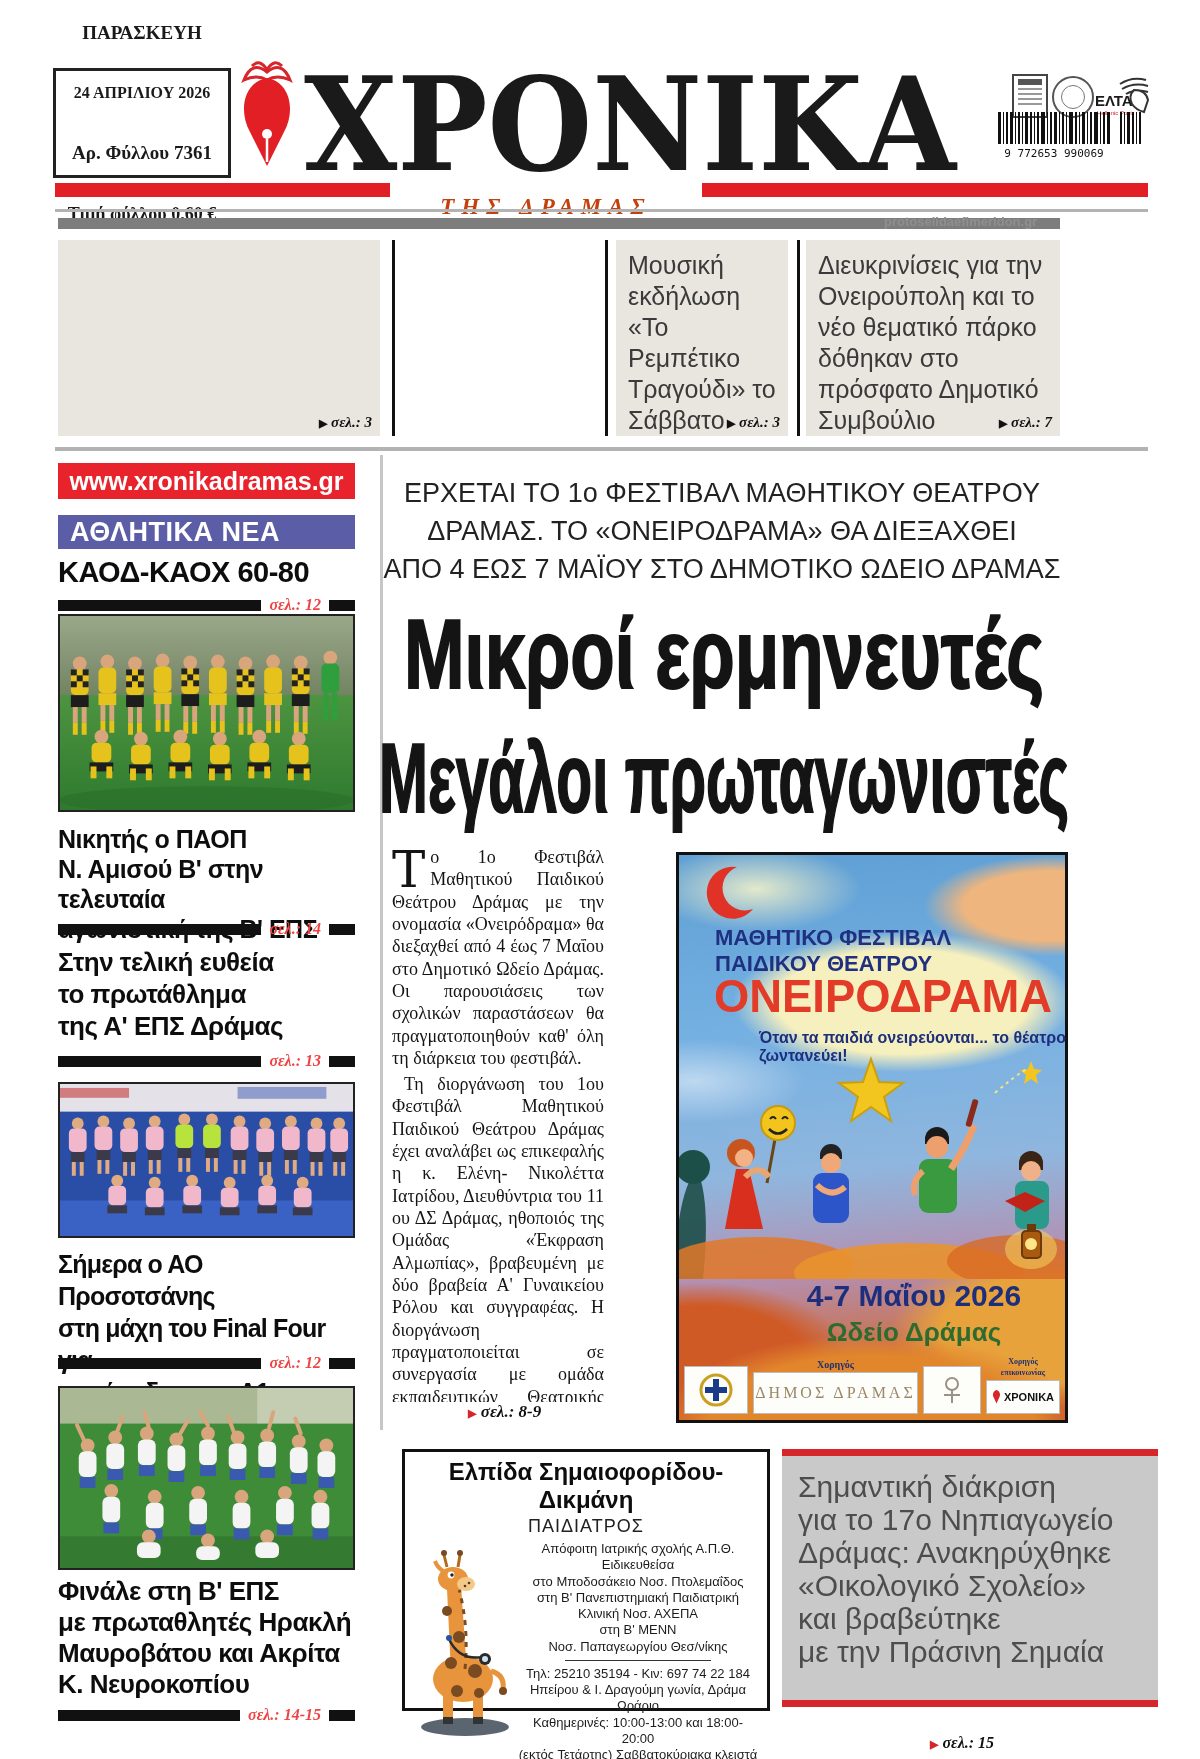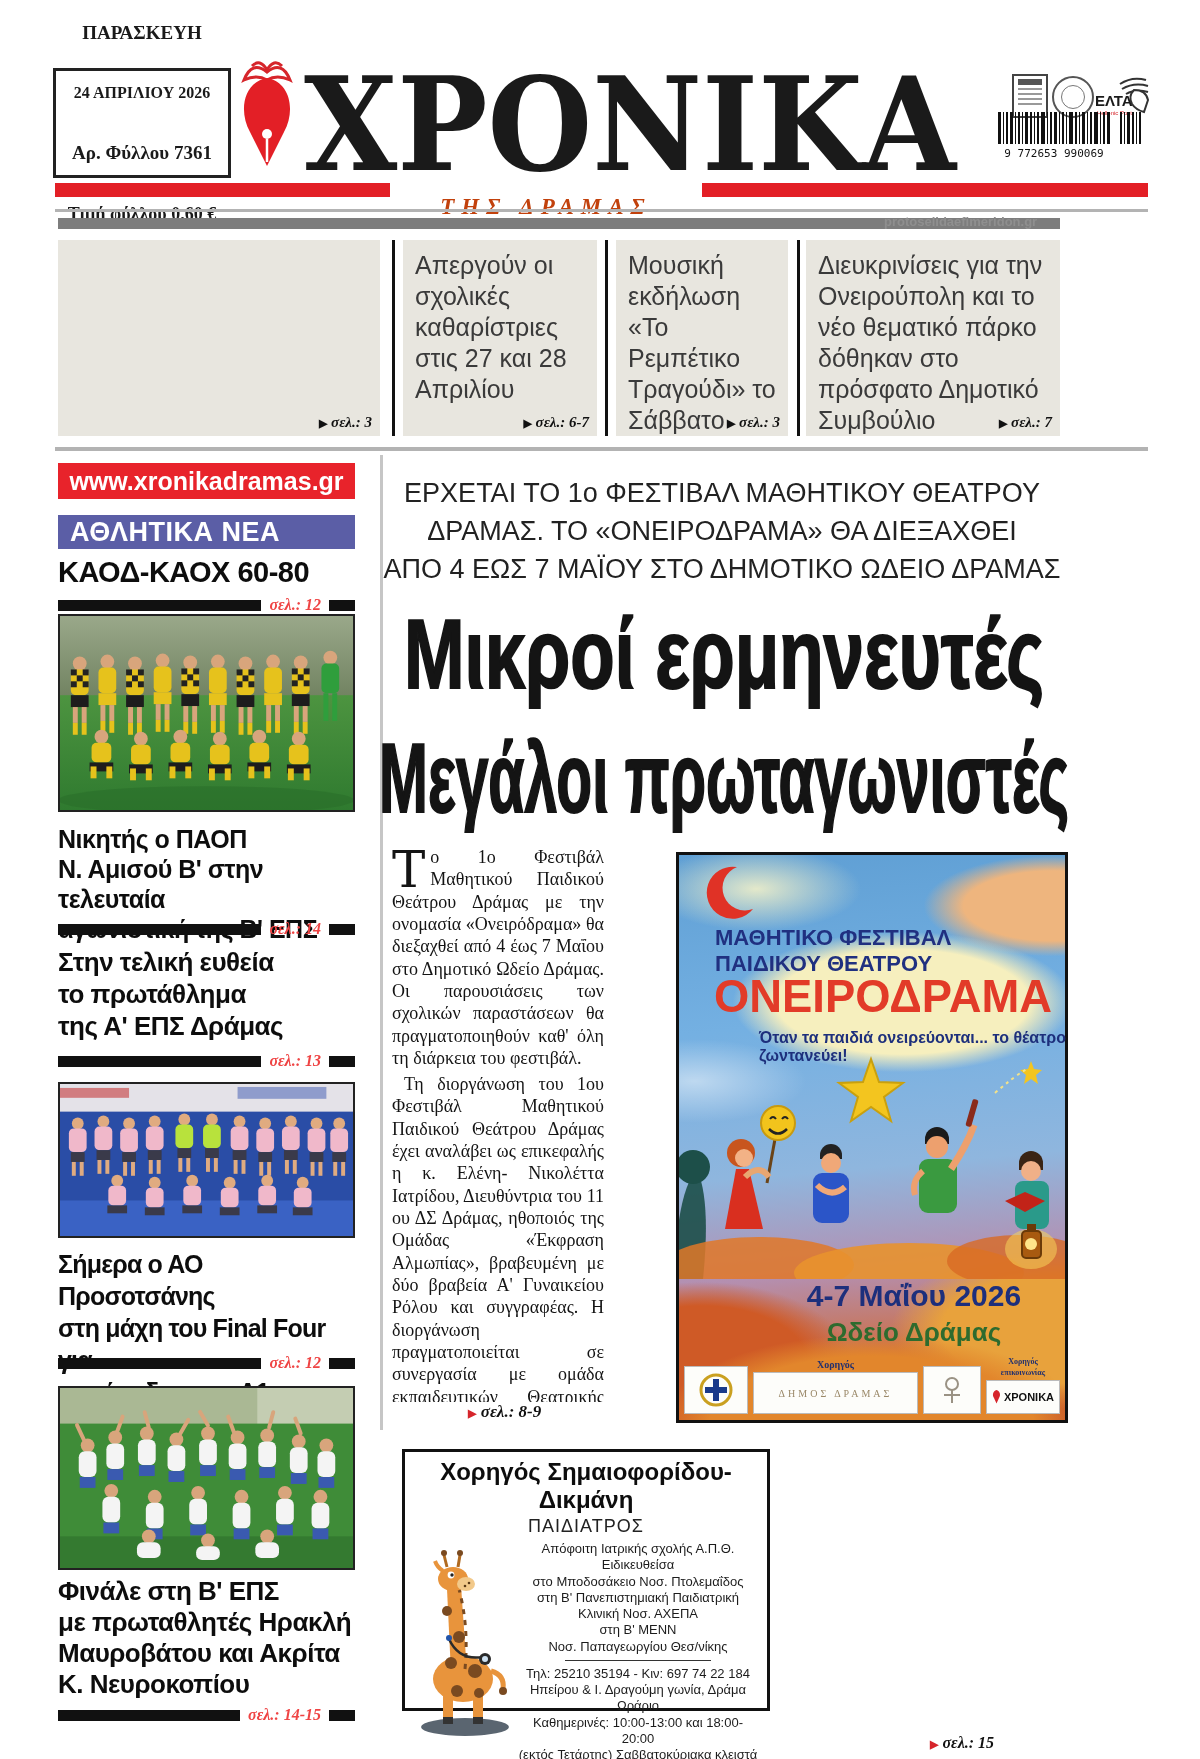--- a/index.html
+++ b/index.html
@@ -79,21 +79,21 @@
   .poster .date{left:40px;top:424px;width:330px;padding-left:60px;box-sizing:border-box;
       text-align:center;font-weight:bold;font-size:30px;color:#1d2f7c;}
   .poster .venue{left:40px;top:462px;width:330px;padding-left:60px;box-sizing:border-box;
       text-align:center;font-weight:bold;font-size:26px;color:#2e6b2e;}
   .strip{left:5px;right:5px;bottom:6px;height:64px;display:flex;gap:5px;align-items:flex-end;}
   .strip .cell{display:flex;flex-direction:column;align-items:center;}
   .strip .lbl{font-family:"Liberation Serif",serif;font-weight:bold;font-size:10px;
       color:#23306e;line-height:11px;text-align:center;}
   .strip .box{background:#fdfdfa;border:1px solid #bbb;display:flex;align-items:center;
       justify-content:center;box-sizing:border-box;}
-  .dimos{font-family:"Liberation Serif",serif;font-size:10px;letter-spacing:3px;color:#9a8868;}
+  .dimos{font-family:"Liberation Serif",serif;font-size:16px;letter-spacing:3px;color:#9a8868;}
   .mini-logo{display:flex;align-items:center;gap:3px;font-weight:bold;font-size:11px;color:#111;}
 
   
   .adbox{left:402px;top:1449px;width:368px;height:262px;border:3px solid #111;
       box-sizing:border-box;padding:6px 8px;}
   .adbox .name{text-align:center;font-weight:bold;font-size:24px;color:#0d0d0d;}
   .adbox .prof{text-align:center;font-size:18px;letter-spacing:1px;margin-top:2px;color:#222;}
   .adrow{display:flex;margin-top:4px;}
   .adcol{flex:1;text-align:center;font-size:13px;line-height:1.25;color:#1c1c1c;}
   .adcol .sep{width:60%;height:1px;background:#333;margin:5px auto;}
@@ -190,24 +190,20 @@
   </svg>
 
   <div class="abs grayline" style="left:55px;top:209px;width:1093px;height:3px"></div>
   <div class="abs darkbar"></div>
   <div class="abs watermark">protoselidaefimeridon.gr</div>
 
   <div class="abs teaser" style="left:58px;width:322px">
     <span class="pg"><span class="tri">▶</span> <span>σελ.: 3</span></span>
   </div>
   <div class="abs tdiv" style="left:392px"></div>
-  <div class="abs teaser" style="left:403px;width:194px">
-    <span>Απεργούν οι σχολικές καθαρίστριες στις 27 και 28 Απριλίου</span>
-    <span class="pg"><span class="tri">▶</span> <span>σελ.: 6-7</span></span>
-  </div>
   <div class="abs tdiv" style="left:605px"></div>
   <div class="abs teaser" style="left:616px;width:172px">
     <span>Μουσική εκδήλωση «Το Ρεμπέτικο Τραγούδι» το Σάββατο</span>
     <span class="pg"><span class="tri">▶</span> <span>σελ.: 3</span></span>
   </div>
   <div class="abs tdiv" style="left:797px"></div>
   <div class="abs teaser" style="left:806px;width:254px">
     <span>Διευκρινίσεις για την Ονειρούπολη και το νέο θεματικό πάρκο δόθηκαν στο πρόσφατο Δημοτικό Συμβούλιο</span>
     <span class="pg"><span class="tri">▶</span> <span>σελ.: 7</span></span>
   </div>
@@ -551,21 +547,21 @@
               <path d="M4.5,0 C1,1 0,5 2,8 L4.5,13.5 L7,8 C9,5 8,1 4.5,0 Z" fill="#d6252b"></path>
             </svg>
             <b>ΧΡΟΝΙΚΑ</b>
           </span>
         </div>
       </div>
     </div>
   </div>
 
   <div class="abs adbox">
-    <div class="name">Χορηγός Σημαιοφορίδου-Δικμάνη</div>
+    <div class="name">Ελπίδα Σημαιοφορίδου-Δικμάνη</div>
     <div class="prof">ΠΑΙΔΙΑΤΡΟΣ</div>
     <div class="adrow">
       <svg width="104" height="196" viewBox="0 0 104 196">
         <ellipse cx="52" cy="186" rx="44" ry="9" fill="#5a6570"></ellipse>
         <path d="M30,150 l0,32 l10,0 l0,-32 z M60,150 l0,32 l10,0 l0,-32 z" fill="#e8943c"></path>
         <rect x="30" y="176" width="10" height="7" fill="#333"></rect>
           <rect x="60" y="176" width="10" height="7" fill="#333"></rect>
         <ellipse cx="50" cy="138" rx="30" ry="23" fill="#e8943c"></ellipse>
         <path d="M38,132 L54,132 L48,44 L34,48 Z" fill="#e8943c"></path>
         <path d="M52,128 q4,-42 -6,-80" stroke="#7a4a20" stroke-width="3" fill="none" stroke-dasharray="5 6"></path>
@@ -604,18 +600,24 @@
         <div class="sep"></div>
         <div>Τηλ: 25210 35194 - Κιν: 697 74 22 184</div>
         <div>Ηπείρου &amp; Ι. Δραγούμη γωνία, Δράμα</div>
         <div>Ωράριο</div>
         <div>Καθημερινές: 10:00-13:00 και 18:00-20:00</div>
         <div>(εκτός Τετάρτης) Σαββατοκύριακα κλειστά</div>
       </div>
     </div>
   </div>
 
+  <div class="abs gpanel prelines">Σημαντική διάκριση
+για το 17ο Νηπιαγωγείο
+Δράμας: Ανακηρύχθηκε
+«Οικολογικό Σχολείο»
+και βραβεύτηκε
+με την Πράσινη Σημαία</div>
   <div class="abs g-ref">
     <span class="tri red">▶</span>
     <span>σελ.: 15</span>
   </div>
 
 </div>
 
 </body></html>

